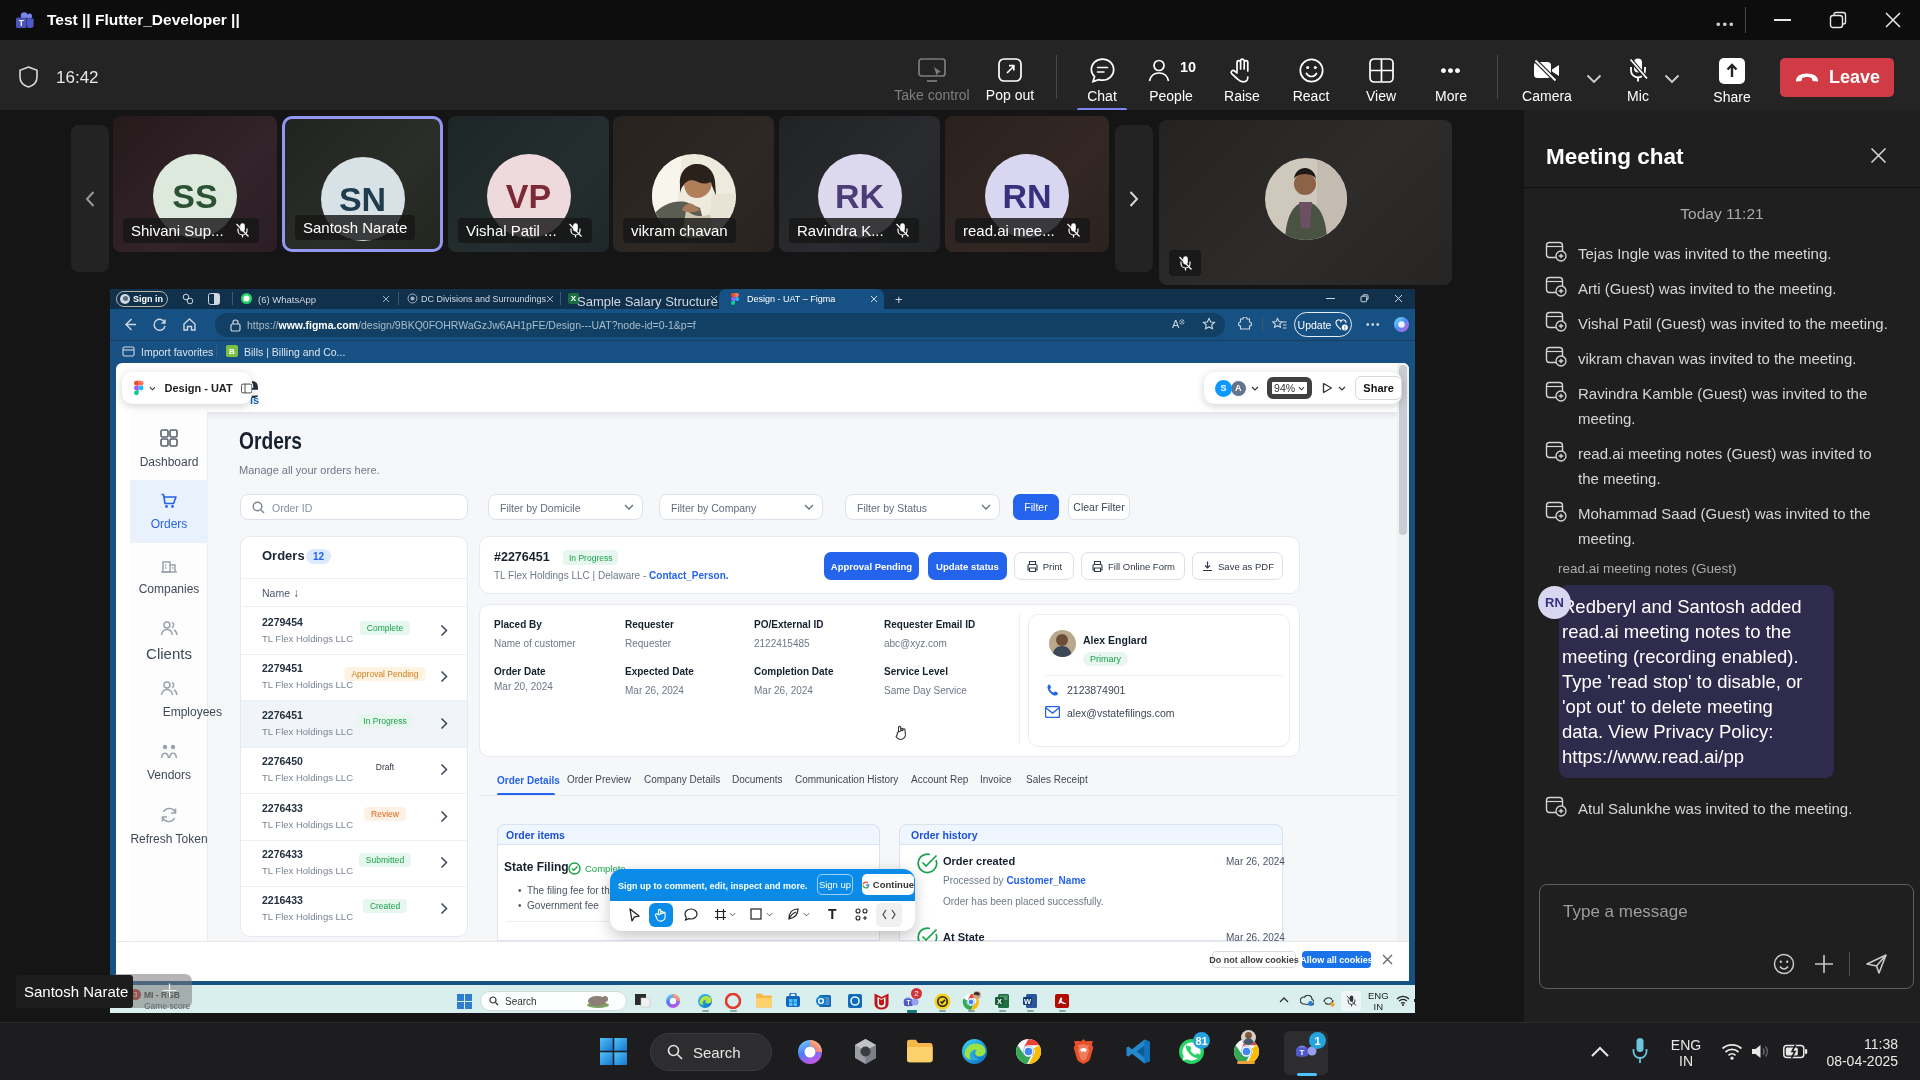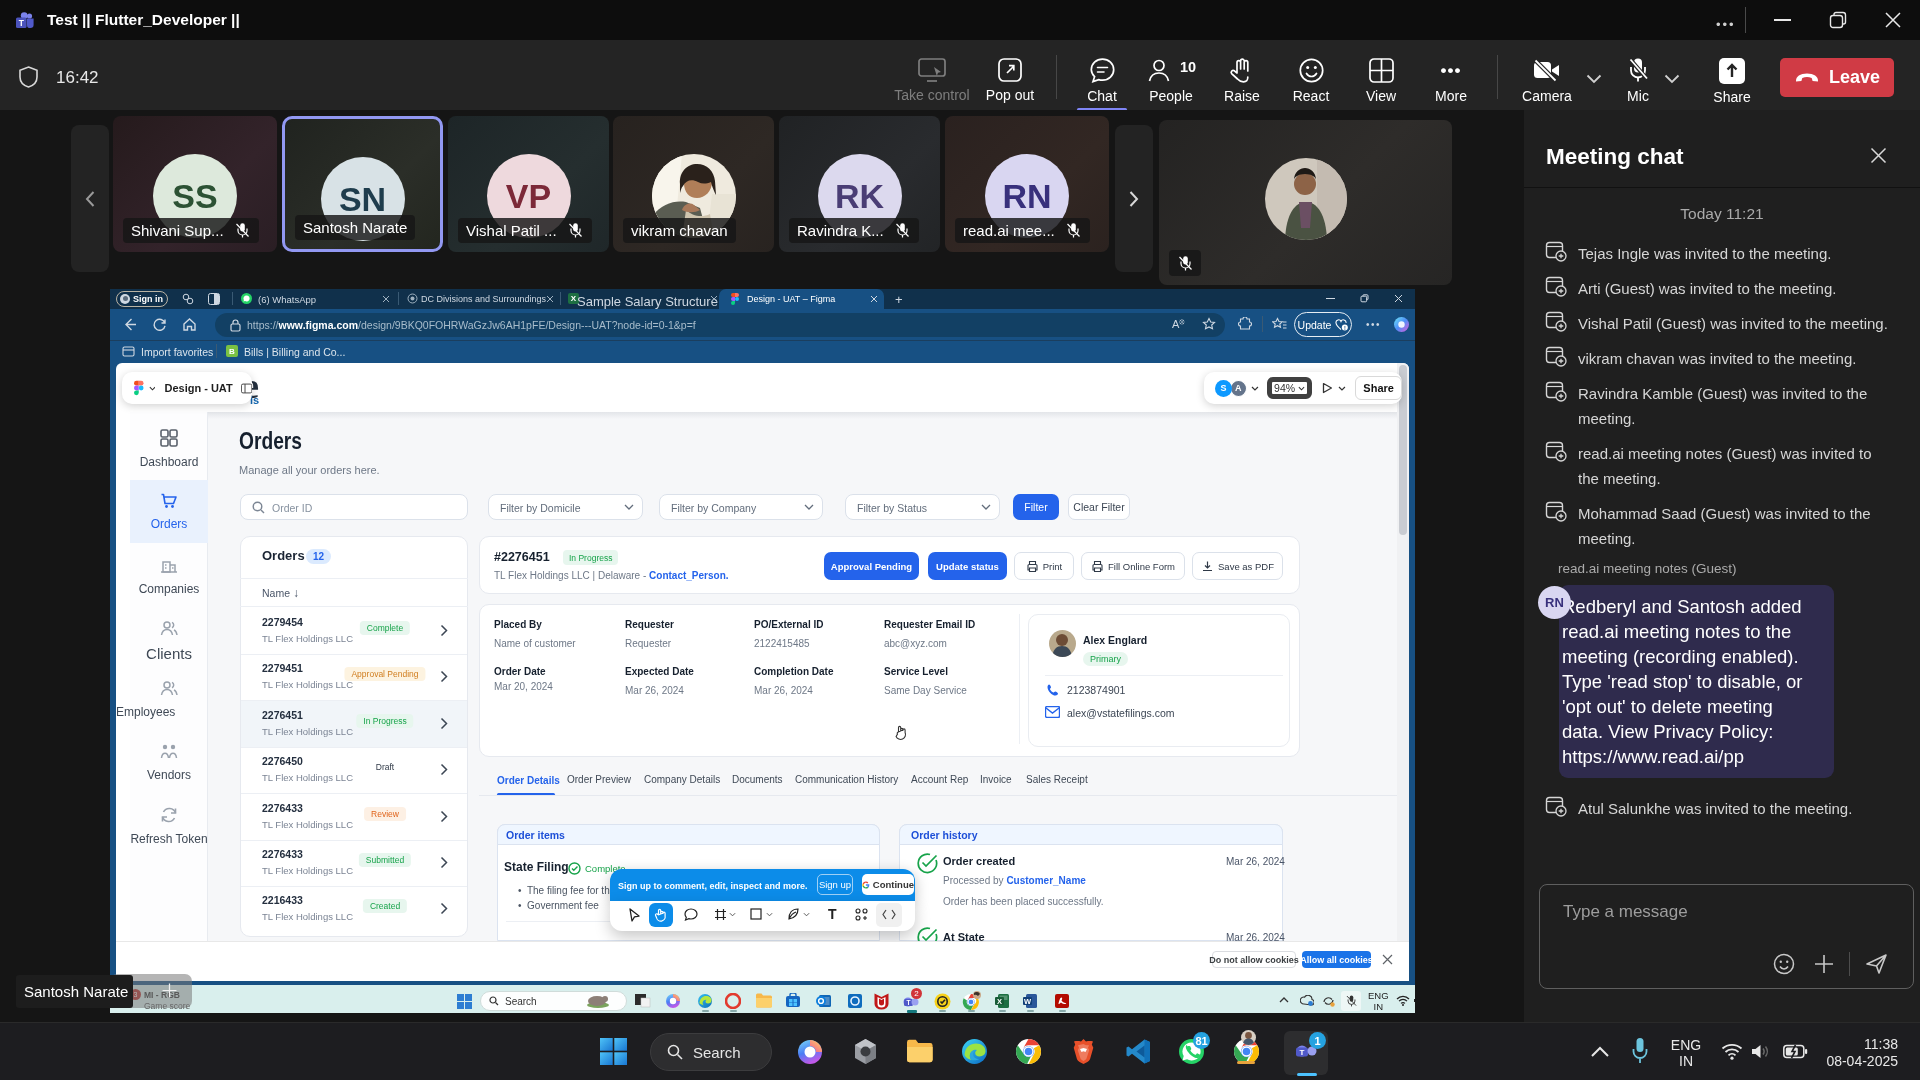--- a/index.html
+++ b/index.html
@@ -565,21 +565,21 @@
             <circle cx="7" cy="6" r="3" fill="none" stroke="#9aa2ad" stroke-width="1.5"></circle>
             <path d="M1.5 16 c.6-3.6 2.8-5.5 5.5-5.5 s4.9 1.9 5.5 5.5" fill="none" stroke="#9aa2ad" stroke-width="1.5"></path>
             <path d="M12 3.3 a3 3 0 0 1 0 5.4 M14 10.8 c1.6.8 2.6 2.6 3 5.2" fill="none" stroke="#9aa2ad" stroke-width="1.5"></path>
           </svg>
           <div class="abs" style="left:0;top:282px;width:106px;text-align:center;font-size:15px;color:#3f4956">Clients</div>
           <svg class="abs" style="left:44px;top:316px" width="18" height="18" viewBox="0 0 18 18">
             <circle cx="7" cy="6" r="3" fill="none" stroke="#9aa2ad" stroke-width="1.5"></circle>
             <path d="M1.5 16 c.6-3.6 2.8-5.5 5.5-5.5 s4.9 1.9 5.5 5.5" fill="none" stroke="#9aa2ad" stroke-width="1.5"></path>
             <path d="M12 3.3 a3 3 0 0 1 0 5.4 M14 10.8 c1.6.8 2.6 2.6 3 5.2" fill="none" stroke="#9aa2ad" stroke-width="1.5"></path>
           </svg>
-          <div class="abs" style="left:0;top:342px;width:106px;text-align:left;font-size:12px;color:#3f4956">Employees</div>
+          <div class="abs" style="left:0;top:342px;width:106px;text-align:right;font-size:12px;color:#3f4956">Employees</div>
           <svg class="abs" style="left:44px;top:379px" width="18" height="18" viewBox="0 0 18 18">
             <circle cx="5" cy="5" r="2.2" fill="#9aa2ad"></circle>
             <circle cx="13" cy="5" r="2.2" fill="#9aa2ad"></circle>
             <path d="M1.5 16 c.4-3 1.8-4.8 3.5-4.8 s3.1 1.8 3.5 4.8 M9.5 16 c.4-3 1.8-4.8 3.5-4.8 s3.1 1.8 3.5 4.8" fill="none" stroke="#9aa2ad" stroke-width="1.5"></path>
           </svg>
           <div class="abs" style="left:0;top:405px;width:106px;text-align:center;font-size:12px;color:#3f4956">Vendors</div>
           <svg class="abs" style="left:44px;top:443px" width="18" height="18" viewBox="0 0 18 18">
             <path d="M15.5 7 A6.5 6.5 0 0 0 3.5 6 M2.5 11 a6.5 6.5 0 0 0 12 1" fill="none" stroke="#9aa2ad" stroke-width="1.6"></path>
             <path d="M15.5 2.5 V7 H11" fill="none" stroke="#9aa2ad" stroke-width="1.6"></path>
             <path d="M2.5 15.5 V11 H7" fill="none" stroke="#9aa2ad" stroke-width="1.6"></path>

